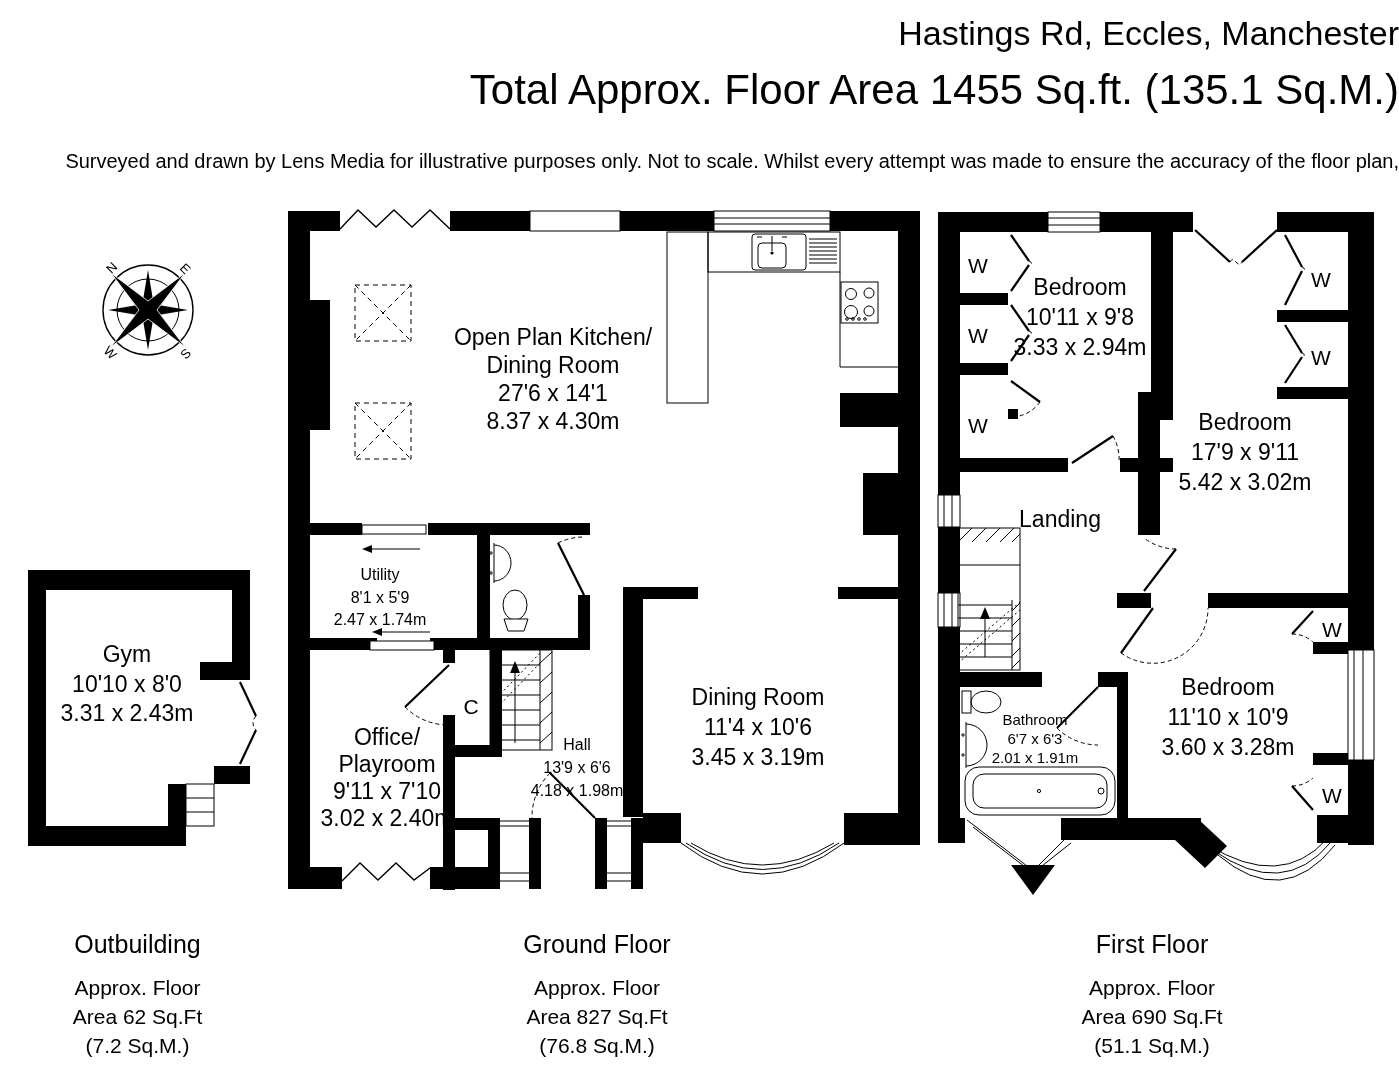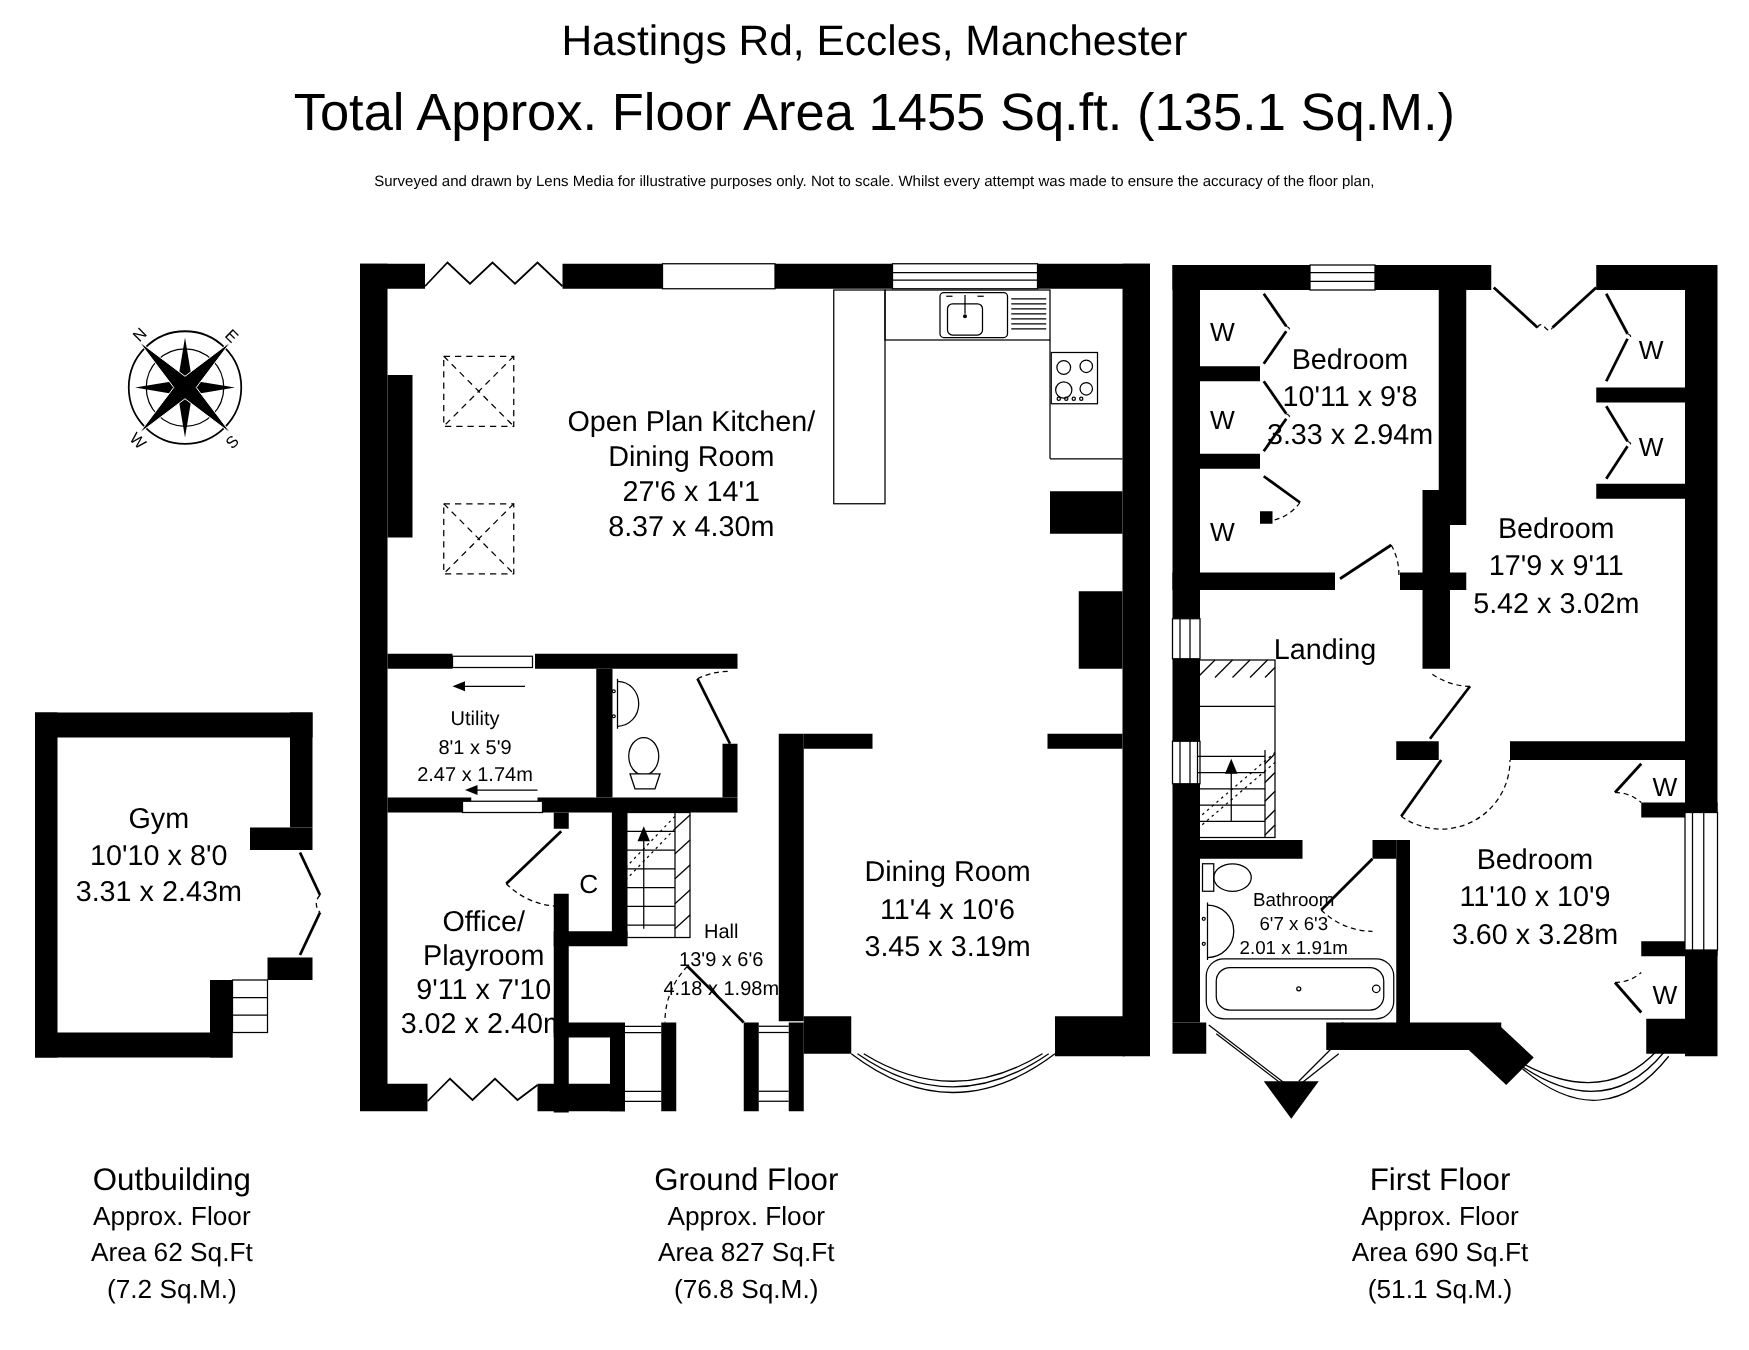--- a/index.html
+++ b/index.html
@@ -1,23 +1,23 @@
 <!DOCTYPE html>
 <html><head>
 <meta charset="utf-8">
 <style>
   html,body{margin:0;padding:0;background:#fff;}
   #canvas{position:relative;width:1399px;height:1080px;background:#ffffff;overflow:hidden;
           font-family:"Liberation Sans", sans-serif;color:#000;}
-  .hdr{position:absolute;left:0;width:1399px;text-align:center;}
+  .hdr{position:absolute;left:0;width:1399px;text-align:right;}
   #title{top:14px;font-size:34px;}
   #subtitle{top:66px;font-size:42px;}
-  #disclaimer{top:132px;font-size:12px;line-height:26px;}
+  #disclaimer{top:148px;font-size:20px;line-height:26px;}
   .caption{position:absolute;text-align:center;}
-  .caption .cap-title{font-size:25px;}
+  .caption .cap-title{font-size:25px;margin-bottom:14px;}
   .caption .cap-line{font-size:21px;line-height:29px;}
   svg{position:absolute;overflow:visible;}
   svg text{font-family:"Liberation Sans", sans-serif;fill:#000;}
   .room-name,.room-dim{font-size:23px;text-anchor:middle;}
   .room-name-sm,.room-dim-sm{font-size:16px;text-anchor:middle;}
   .bath-lbl{font-size:15px;text-anchor:middle;}
   .w-lbl{font-size:21px;text-anchor:middle;}
   .wall{fill:#000;}
   .thin{stroke:#000;stroke-width:1;fill:none;}
   .thin2{stroke:#000;stroke-width:1.4;fill:none;}

